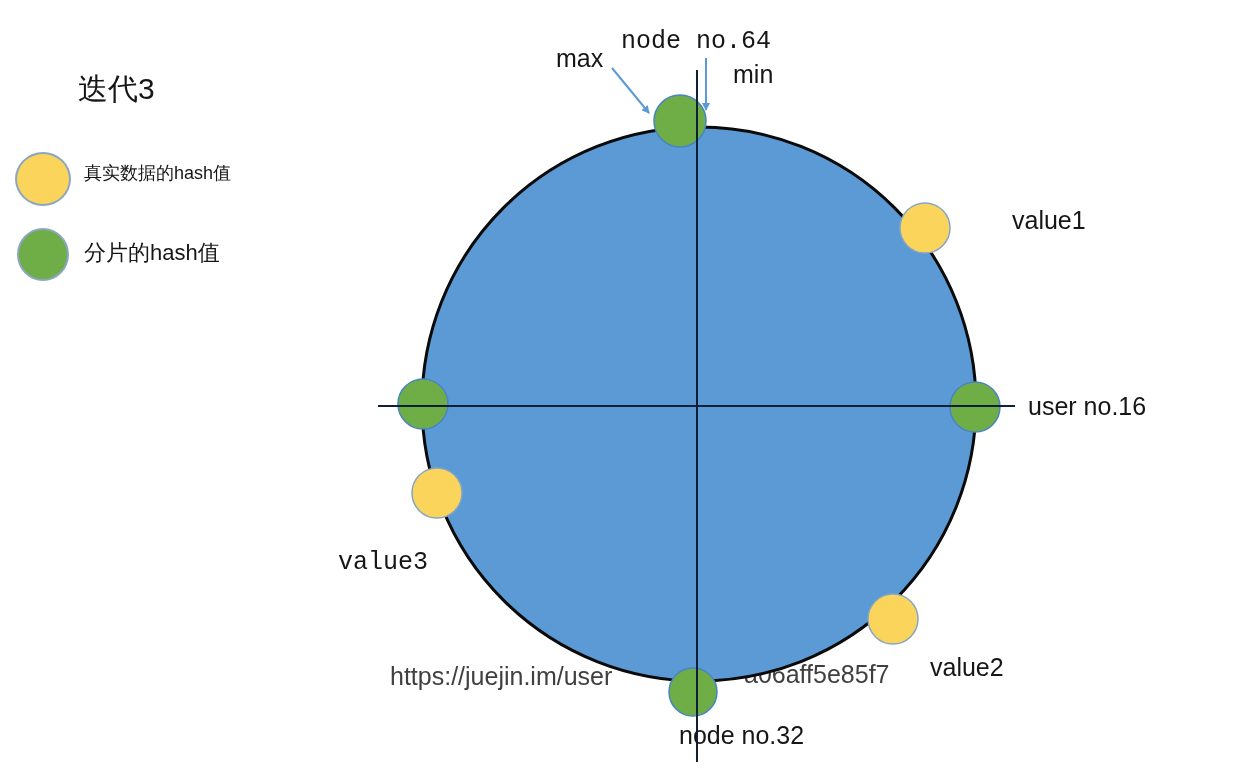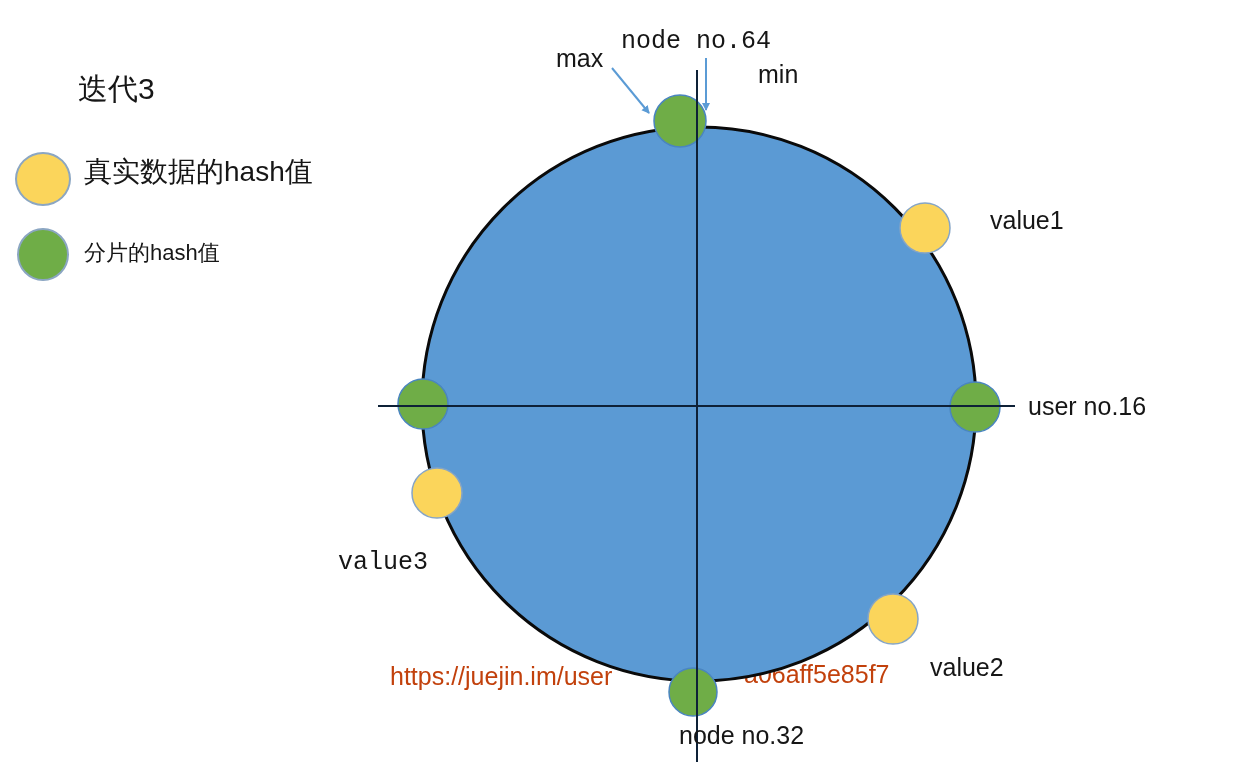--- a/index.html
+++ b/index.html
@@ -3,34 +3,34 @@
 <meta charset="utf-8">
 <style>
   html,body{margin:0;padding:0;background:#fff;}
   .stage{
     position:relative;width:1240px;height:770px;background:#ffffff;overflow:hidden;
     font-family:"Liberation Sans","DejaVu Sans",sans-serif;color:#1a1a1a;
   }
   .stage svg{position:absolute;left:0;top:0;}
   .lbl{position:absolute;white-space:nowrap;font-size:25px;line-height:1.15;color:#161616;}
   .title{left:78px;top:56px;font-size:30px;margin-top:16px;}
-  .legend-label-1{left:84px;top:156px;font-size:28px;}
+  .legend-label-1{left:84px;top:163px;font-size:18px;}
   .legend-label-2{left:84px;top:240px;font-size:22px;}
   .swatch{position:absolute;border-radius:50%;box-sizing:border-box;border:2px solid #8ba6c2;}
   .swatch-data{left:15px;top:152px;width:56px;height:54px;background:#FBD55B;}
   .swatch-shard{left:17px;top:228px;width:52px;height:53px;background:#6FAD47;}
   .lbl-node64{left:621px;top:28px;font-family:Liberation Mono, monospace;}
   .lbl-max{left:556px;top:44px;text-align:right;}
-  .lbl-min{left:758px;top:60px;}
-  .lbl-value1{left:990px;top:206px;}
+  .lbl-min{left:733px;top:60px;}
+  .lbl-value1{left:1012px;top:206px;}
   .lbl-node16{left:1028px;top:392px;}
   .lbl-value3{left:338px;top:549px;font-family:Liberation Mono, monospace;}
   .lbl-value2{left:930px;top:653px;}
   .lbl-node32{left:679px;top:721px;}
-  .watermark{position:absolute;font-size:25px;color:#c2410c;white-space:nowrap;}
+  .watermark{position:absolute;font-size:25px;color:#404040;white-space:nowrap;}
   .wm-left{left:390px;top:662px;}
   .wm-right{left:744px;top:660px;}
 </style>
 </head>
 <body>
 
 <div class="stage">
 
   <div class="watermark wm-left">https://juejin.im/user</div>
   <div class="watermark wm-right">a06aff5e85f7</div>

